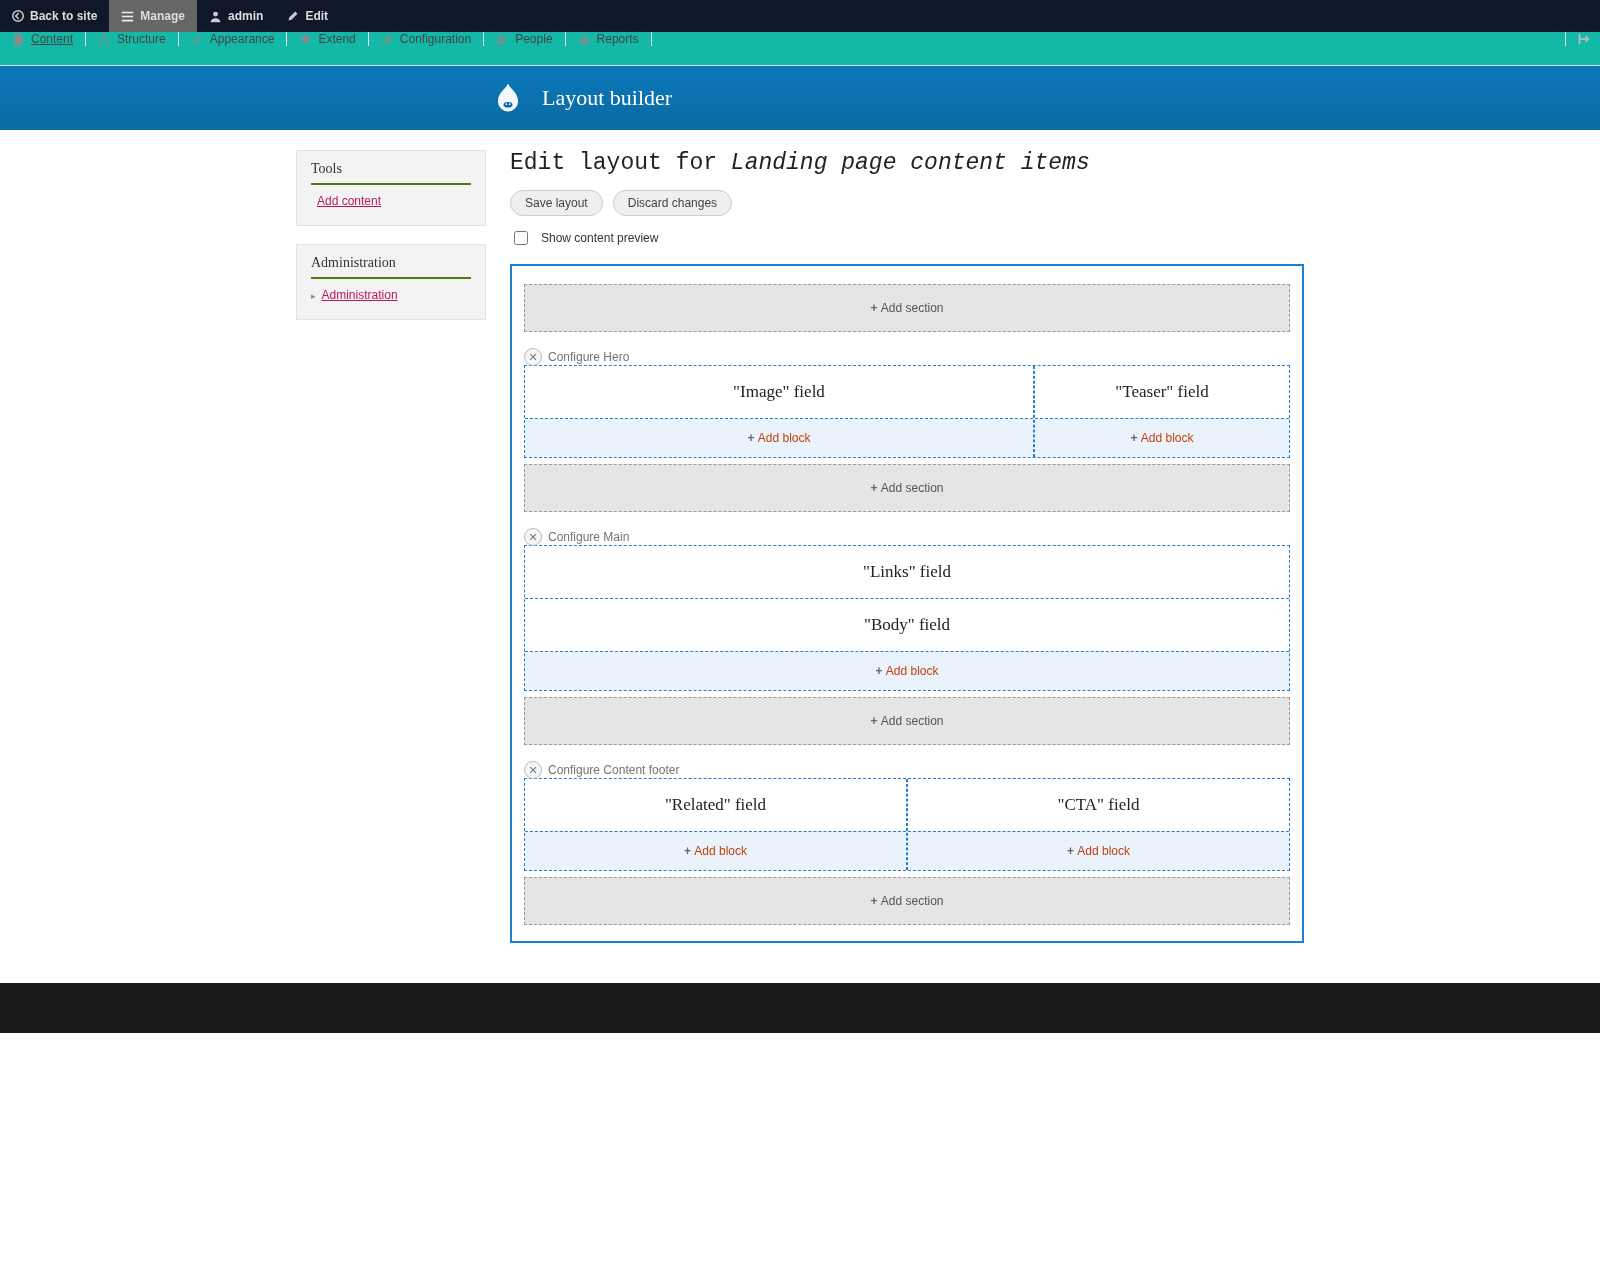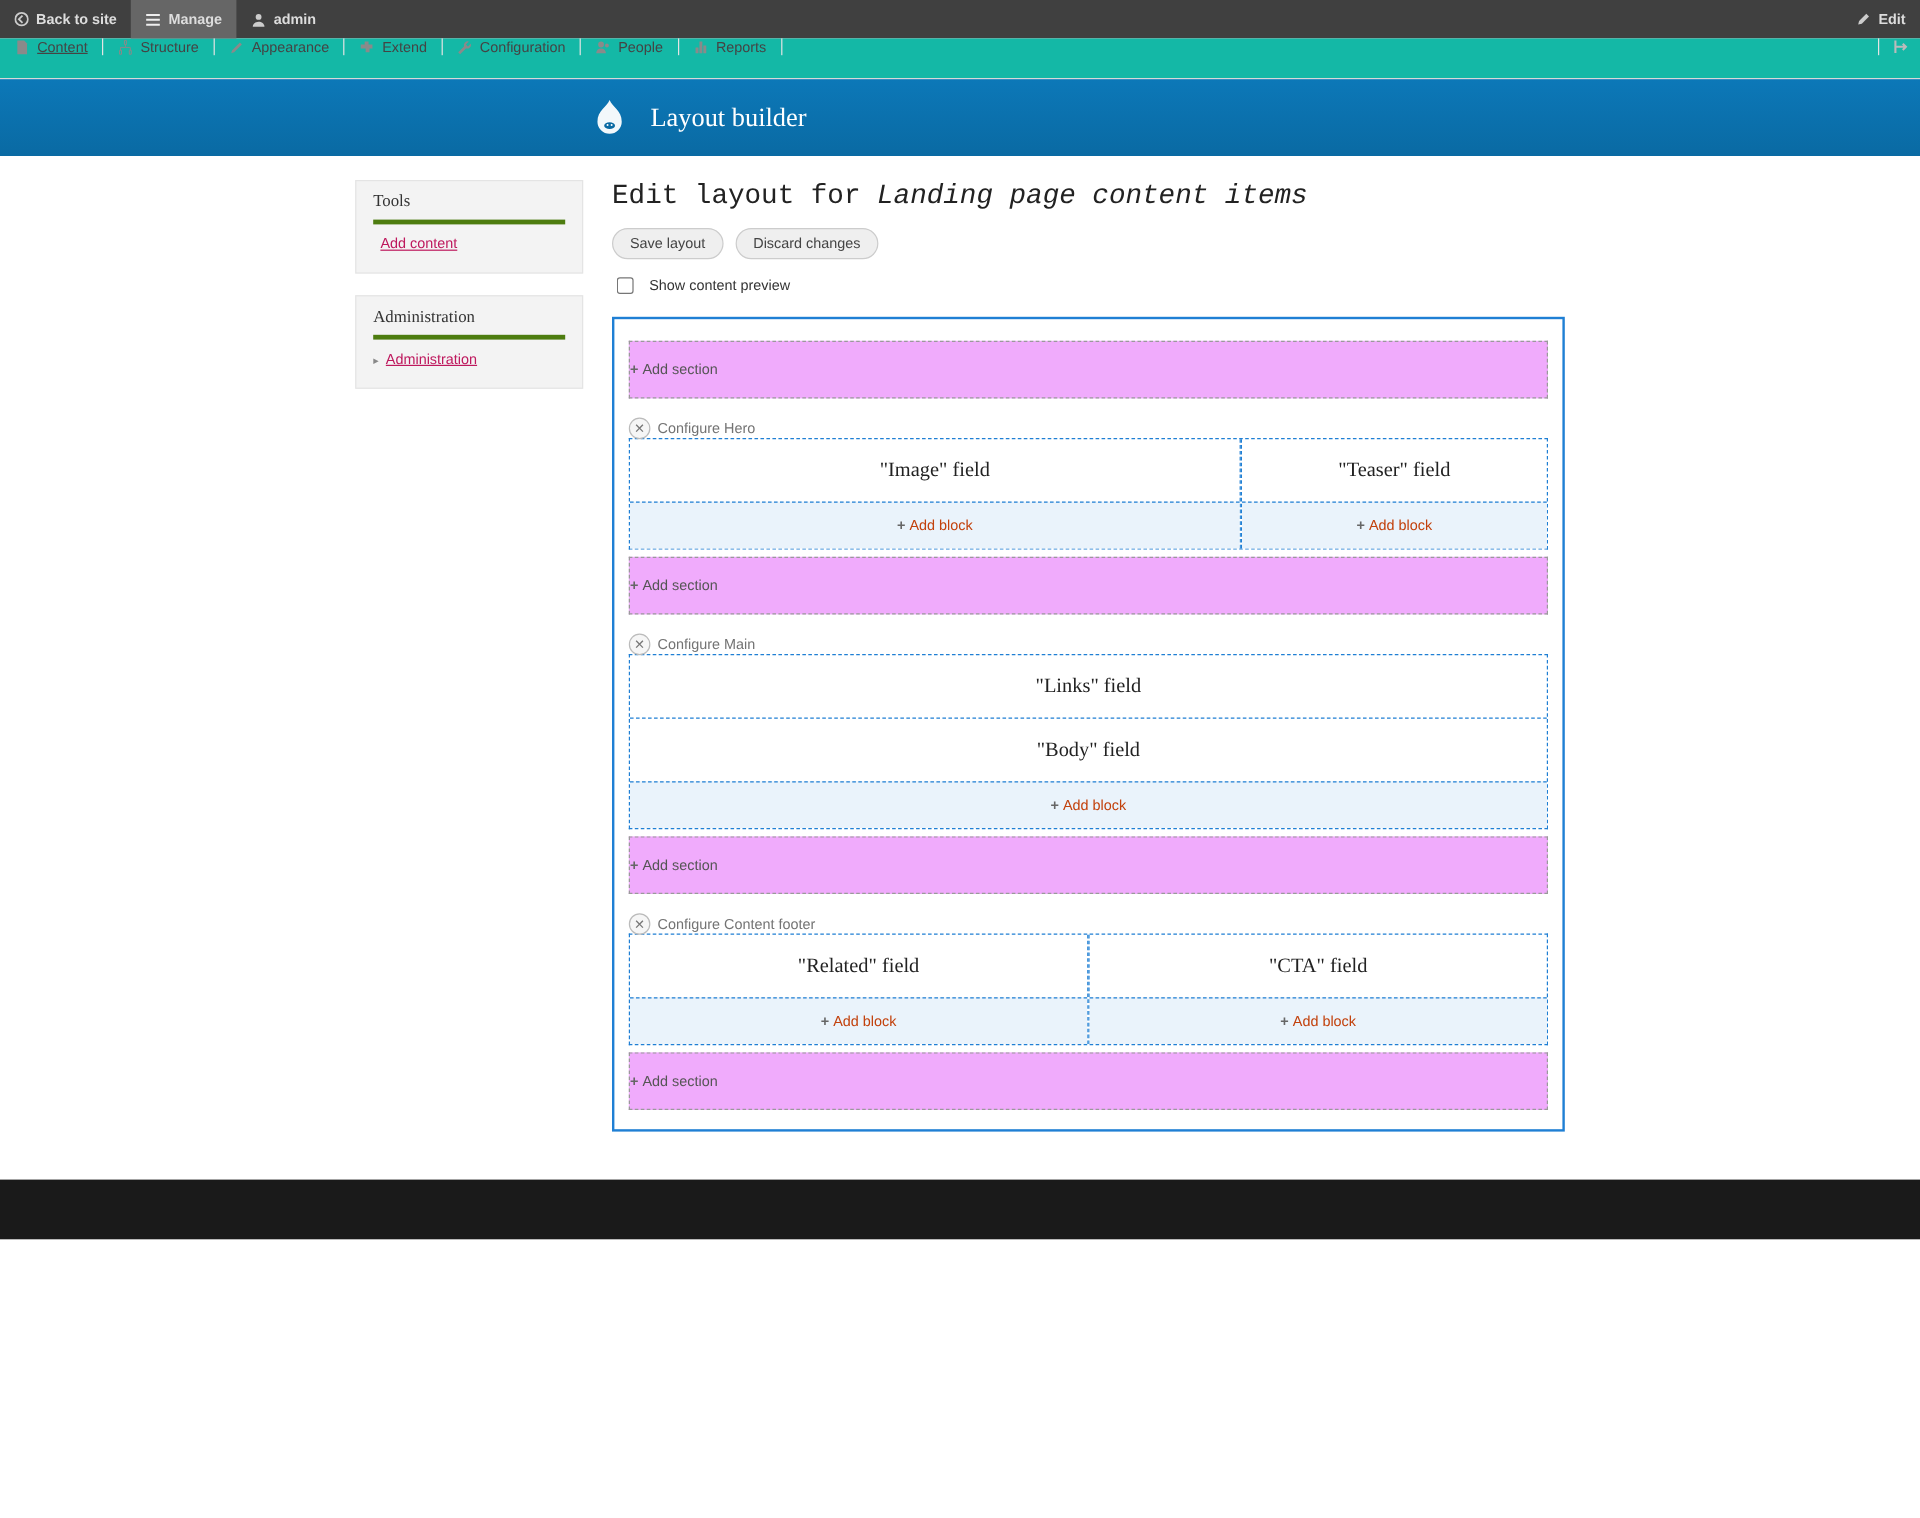--- a/index.html
+++ b/index.html
@@ -1,19 +1,19 @@
 <!DOCTYPE html>
 <html><head>
 <meta charset="utf-8">
 <style>
   html,body{margin:0;padding:0;font-family:"Helvetica Neue",Arial,sans-serif;font-size:13px;color:#222;background:#fff}
   a{color:#0071b3;text-decoration:none}
 
   
-  .topbar{background:#404040;color:#ddd;height:32px;display:flex;align-items:stretch;justify-content:space-between;font-size:12px}
+  .topbar{background:#0f172a;color:#ddd;height:32px;display:flex;align-items:stretch;font-size:12px}
   .topbar .left,.topbar .right{display:flex;align-items:stretch}
   .topbar .item{display:flex;align-items:center;padding:0 12px;color:#ddd;gap:6px;cursor:pointer}
   .topbar .item.active{background:#666}
   .topbar .item span.lbl{font-weight:bold}
   .topbar svg{fill:#ccc}
 
   
   .adminmenu{background:#14b8a6;border-bottom:1px solid #d8d8d8;height:33px;display:flex;align-items:flex-start;font-size:12px;color:#444}
   .adminmenu .tab{display:flex;align-items:center;gap:6px;padding:0 12px;border-right:1px solid #e4e4e4;cursor:pointer}
   .adminmenu .tab.first{border-left:none}
@@ -27,21 +27,21 @@
   .bluebar .inner{max-width:1040px;margin:0 auto;width:100%;display:flex;align-items:center;gap:16px;padding-left:210px;box-sizing:border-box}
   .bluebar h1{margin:0;font-weight:400;font-size:22px;font-family:Georgia,serif}
 
   
   .page{max-width:1040px;margin:0 auto;display:flex;gap:24px;padding:20px 16px 40px 16px;box-sizing:border-box}
   .sidebar{width:190px;flex-shrink:0}
   .main{flex:1}
 
   
   .side-block{background:#f3f3f3;border:1px solid #e4e4e4;padding:10px 14px 14px 14px;margin-bottom:18px}
-  .side-block h3{margin:0 0 6px 0;font-size:14px;font-weight:400;color:#333;border-bottom:4px solid #4d7c0f;padding-bottom:6px;font-family:Georgia,serif}
+  .side-block h3{margin:0 0 6px 0;font-size:14px;font-weight:400;color:#333;border-bottom:2px solid #4d7c0f;padding-bottom:6px;font-family:Georgia,serif}
   .side-block ul{list-style:none;margin:6px 0 0 0;padding:0}
   .side-block li{padding:3px 0;font-size:12px}
   .side-block li::before{content:"▸";font-size:9px;color:#888;margin-right:6px}
   .side-block li.plain::before{content:""}
   .side-block a{color:#be185d;text-decoration:underline}
 
   
   .main h2{margin:0 0 14px 0;font-weight:400;font-family:Liberation Mono, monospace;font-size:23px;color:#222}
   .main h2 em{font-style:italic}
 
@@ -51,21 +51,21 @@
 
   .preview-toggle{display:flex;align-items:center;gap:10px;font-size:12px;margin-bottom:16px;color:#333}
   .preview-toggle input{width:14px;height:14px}
 
   
   .status{border-left:6px solid #6fb26f;background:#eef8ee;padding:10px 12px;font-size:12px;color:#2a6a2a;display:flex;align-items:center;gap:8px;margin-bottom:14px}
   .status svg{fill:#5aa65a}
 
   
   .canvas{border:2px solid #1f7fd4;padding:12px}
-  .add-section{border:1px dashed #9a9a9a;background:#f0abfc;text-align:left;padding:16px 0;font-size:12px;color:#555;margin:6px 0 16px 0;cursor:pointer}
+  .add-section{border:1px dashed #9a9a9a;background:#e5e5e5;text-align:center;padding:16px 0;font-size:12px;color:#555;margin:6px 0 16px 0;cursor:pointer}
   .add-section::before{content:"+ ";font-weight:bold;color:#666}
 
   .section-hdr{display:flex;align-items:center;gap:6px;font-size:12px;margin-bottom:-1px}
   .section-hdr .close{width:16px;height:16px;border:1px solid #bbb;border-radius:50%;background:#f6f6f6;color:#777;font-size:11px;display:flex;align-items:center;justify-content:center;cursor:pointer}
   .section-hdr a{color:#737373}
 
   .section{border:1px dashed #1f7fd4;padding:0;margin-bottom:6px}
   .row{display:flex}
   .col{flex:1;border:1px dashed #1f7fd4;border-top:none;border-bottom:none}
   .col:first-child{border-left:none}

